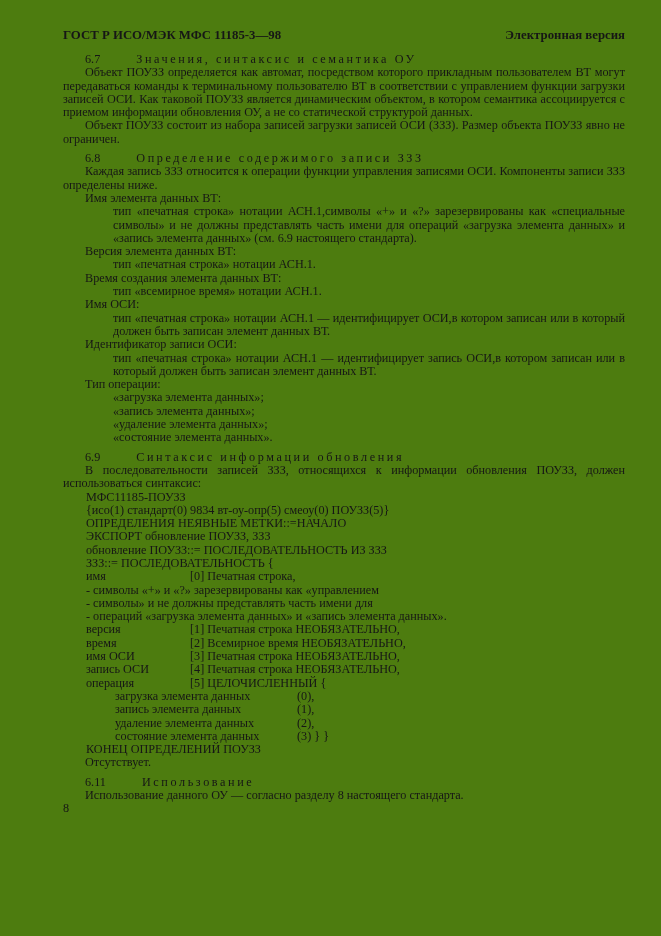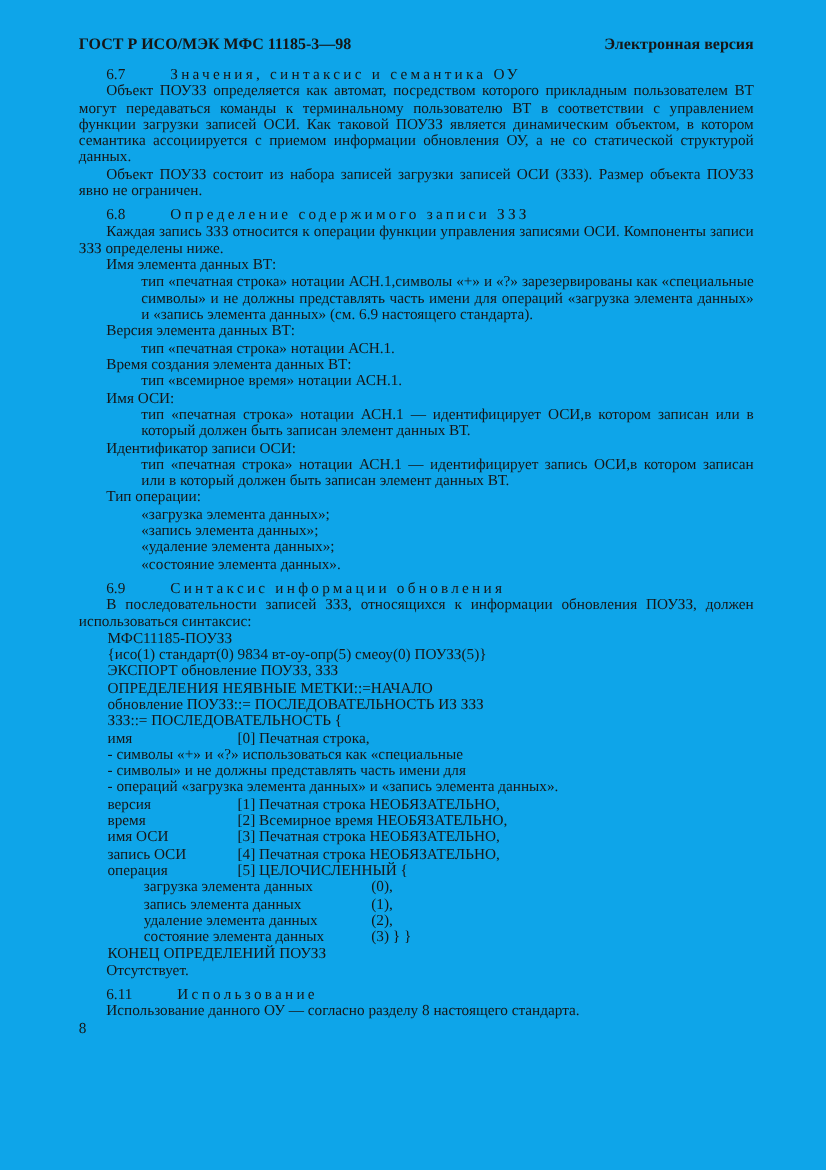--- a/index.html
+++ b/index.html
@@ -5,25 +5,25 @@
   html, body {
     margin: 0;
     padding: 0;
     background: #9c9c9c;
   }
   .page {
     position: relative;
     width: 661px;
     height: 936px;
     margin: 0 auto;
-    background: #0ea5e9;
+    background: #4d7c0f;
     color: #161616;
     font-family: "Liberation Serif", "DejaVu Serif", serif;
     box-sizing: border-box;
-    padding: 28px 58px 0 63px;
+    padding: 28px 36px 0 63px;
     overflow: hidden;
   }
   .hdr {
     display: flex;
     justify-content: space-between;
     align-items: baseline;
     font-weight: bold;
     font-size: 12.8px;
     line-height: 14px;
     margin-bottom: 11px;
@@ -95,28 +95,28 @@
     <p class="def">«запись элемента данных»;</p>
     <p class="def">«удаление элемента данных»;</p>
     <p class="def">«состояние элемента данных».</p>
 
     <p class="heading"><span class="hnum">6.9</span><span class="htext">Синтаксис информации обновления</span></p>
     <p class="para">В последовательности записей ЗЗЗ, относящихся к информации обновления ПОУЗЗ, должен использоваться синтаксис:</p>
 
     <div class="code">
       <p>МФС11185-ПОУЗЗ</p>
       <p>{исо(1) стандарт(0) 9834 вт-оу-опр(5) смеоу(0) ПОУЗЗ(5)}</p>
+      <p>ОПРЕДЕЛЕНИЯ НЕЯВНЫЕ МЕТКИ::=НАЧАЛО</p>
       <p>ЭКСПОРТ обновление ПОУЗЗ, ЗЗЗ</p>
-      <p>ОПРЕДЕЛЕНИЯ НЕЯВНЫЕ МЕТКИ::=НАЧАЛО</p>
       <p>обновление ПОУЗЗ::= ПОСЛЕДОВАТЕЛЬНОСТЬ ИЗ ЗЗЗ</p>
       <p>ЗЗЗ::= ПОСЛЕДОВАТЕЛЬНОСТЬ {</p>
 
       <p><span class="clabel">имя</span><span>[0] Печатная строка,</span></p>
 
-      <p>- символы «+» и «?» использоваться как «специальные</p>
+      <p>- символы «+» и «?» зарезервированы как «управлением</p>
       <p>- символы» и не должны представлять часть имени для</p>
       <p>- операций «загрузка элемента данных» и «запись элемента данных».</p>
 
       <p><span class="clabel">версия</span><span>[1] Печатная строка НЕОБЯЗАТЕЛЬНО,</span></p>
       <p><span class="clabel">время</span><span>[2] Всемирное время НЕОБЯЗАТЕЛЬНО,</span></p>
       <p><span class="clabel">имя ОСИ</span><span>[3] Печатная строка НЕОБЯЗАТЕЛЬНО,</span></p>
       <p><span class="clabel">запись ОСИ</span><span>[4] Печатная строка НЕОБЯЗАТЕЛЬНО,</span></p>
       <p><span class="clabel">операция</span><span>[5] ЦЕЛОЧИСЛЕННЫЙ {</span></p>
 
       <p class="cenum"><span class="ename">загрузка элемента данных</span><span>(0),</span></p>

